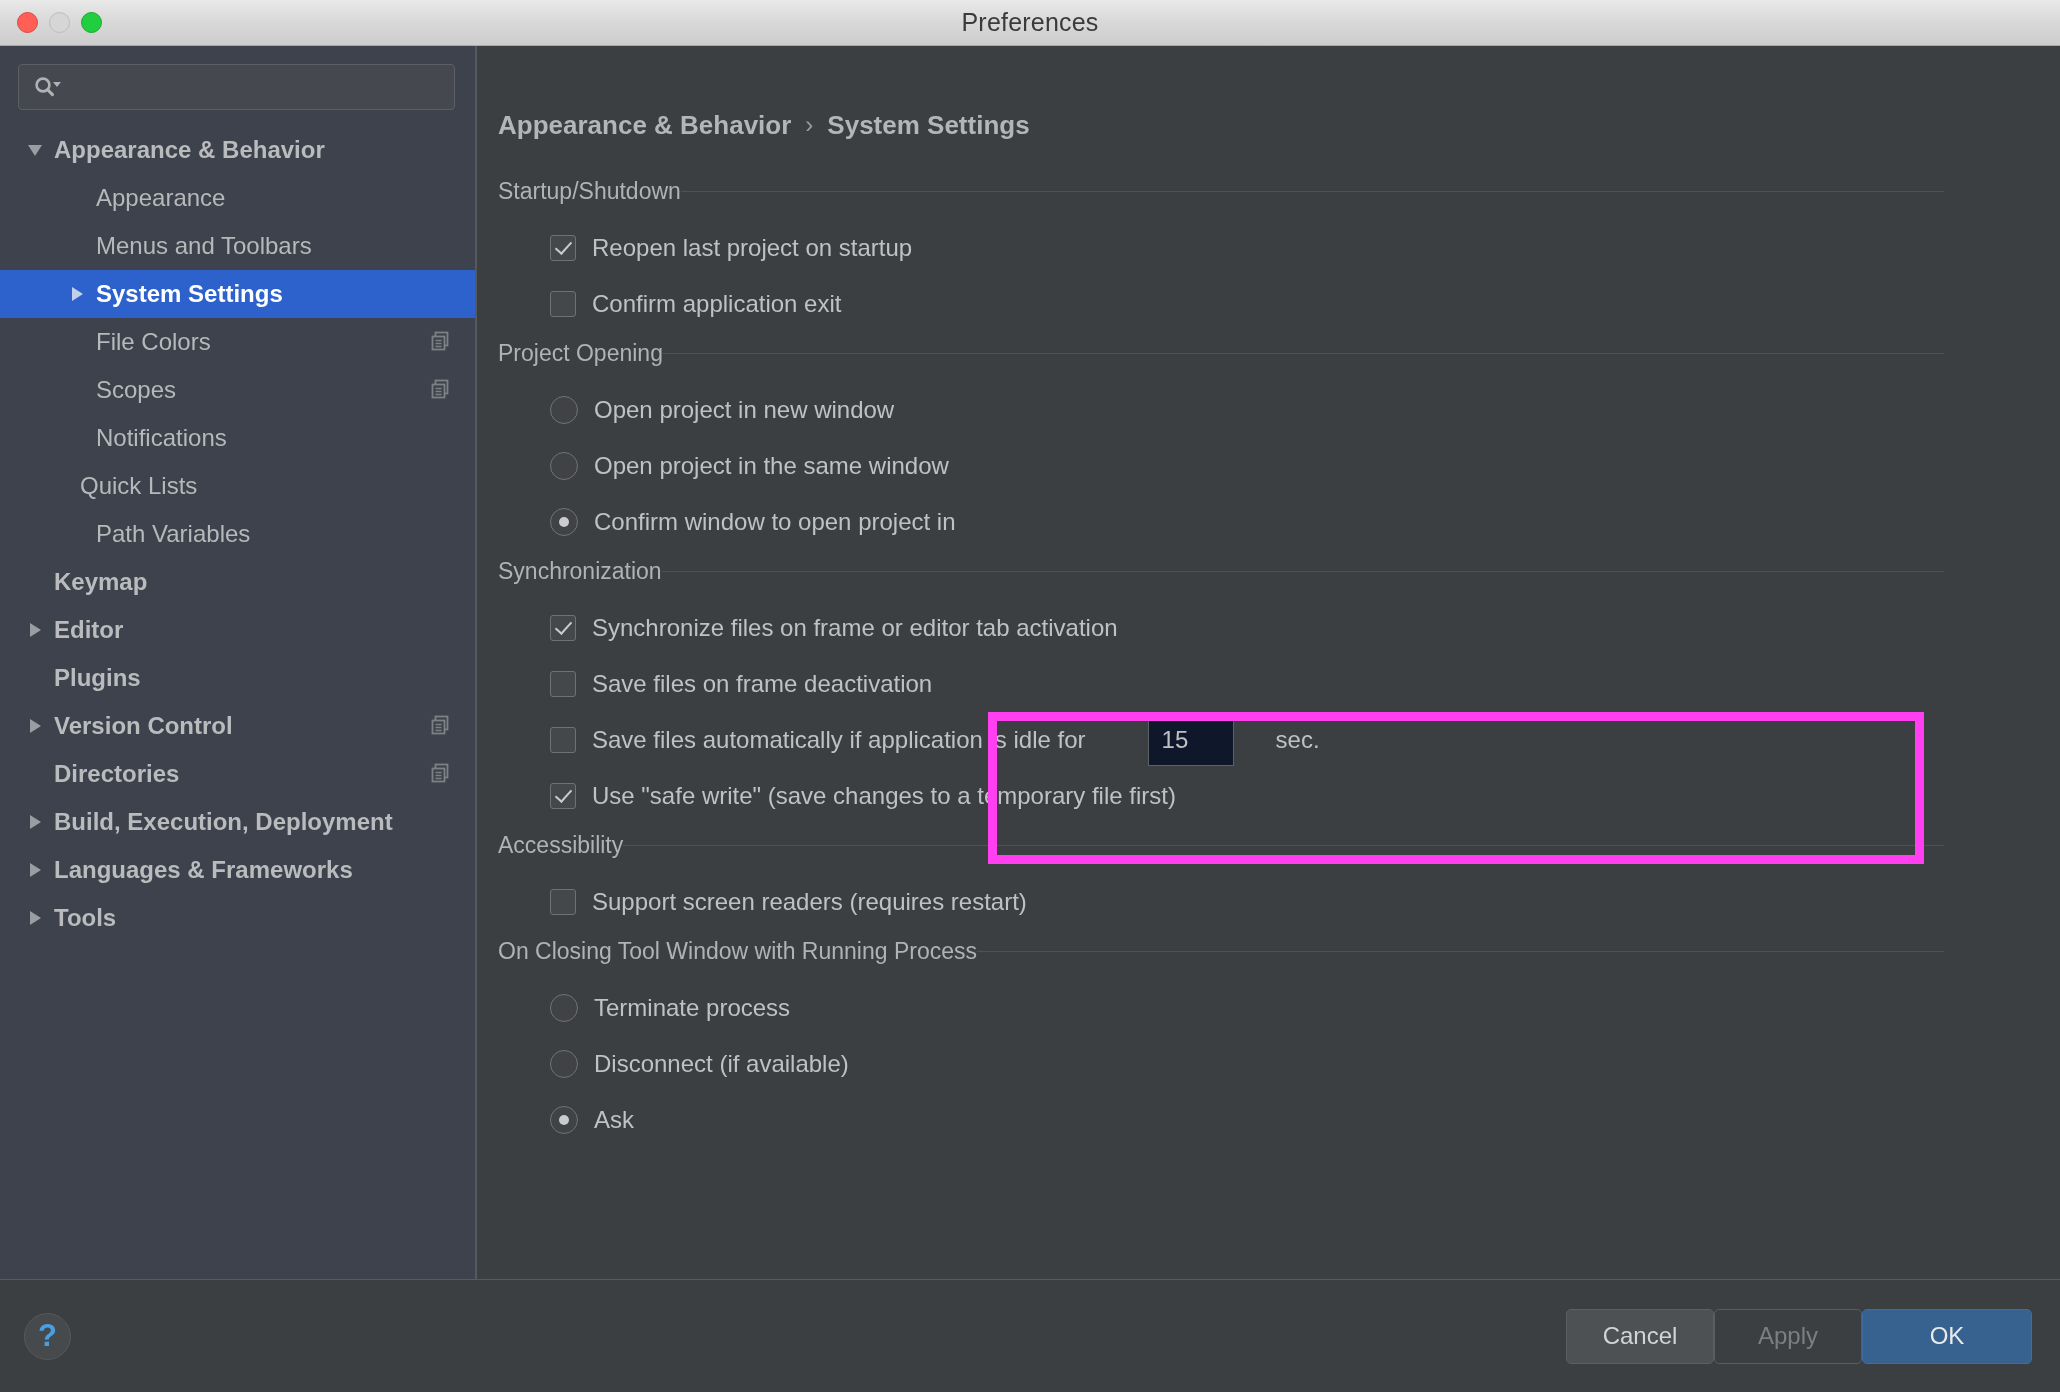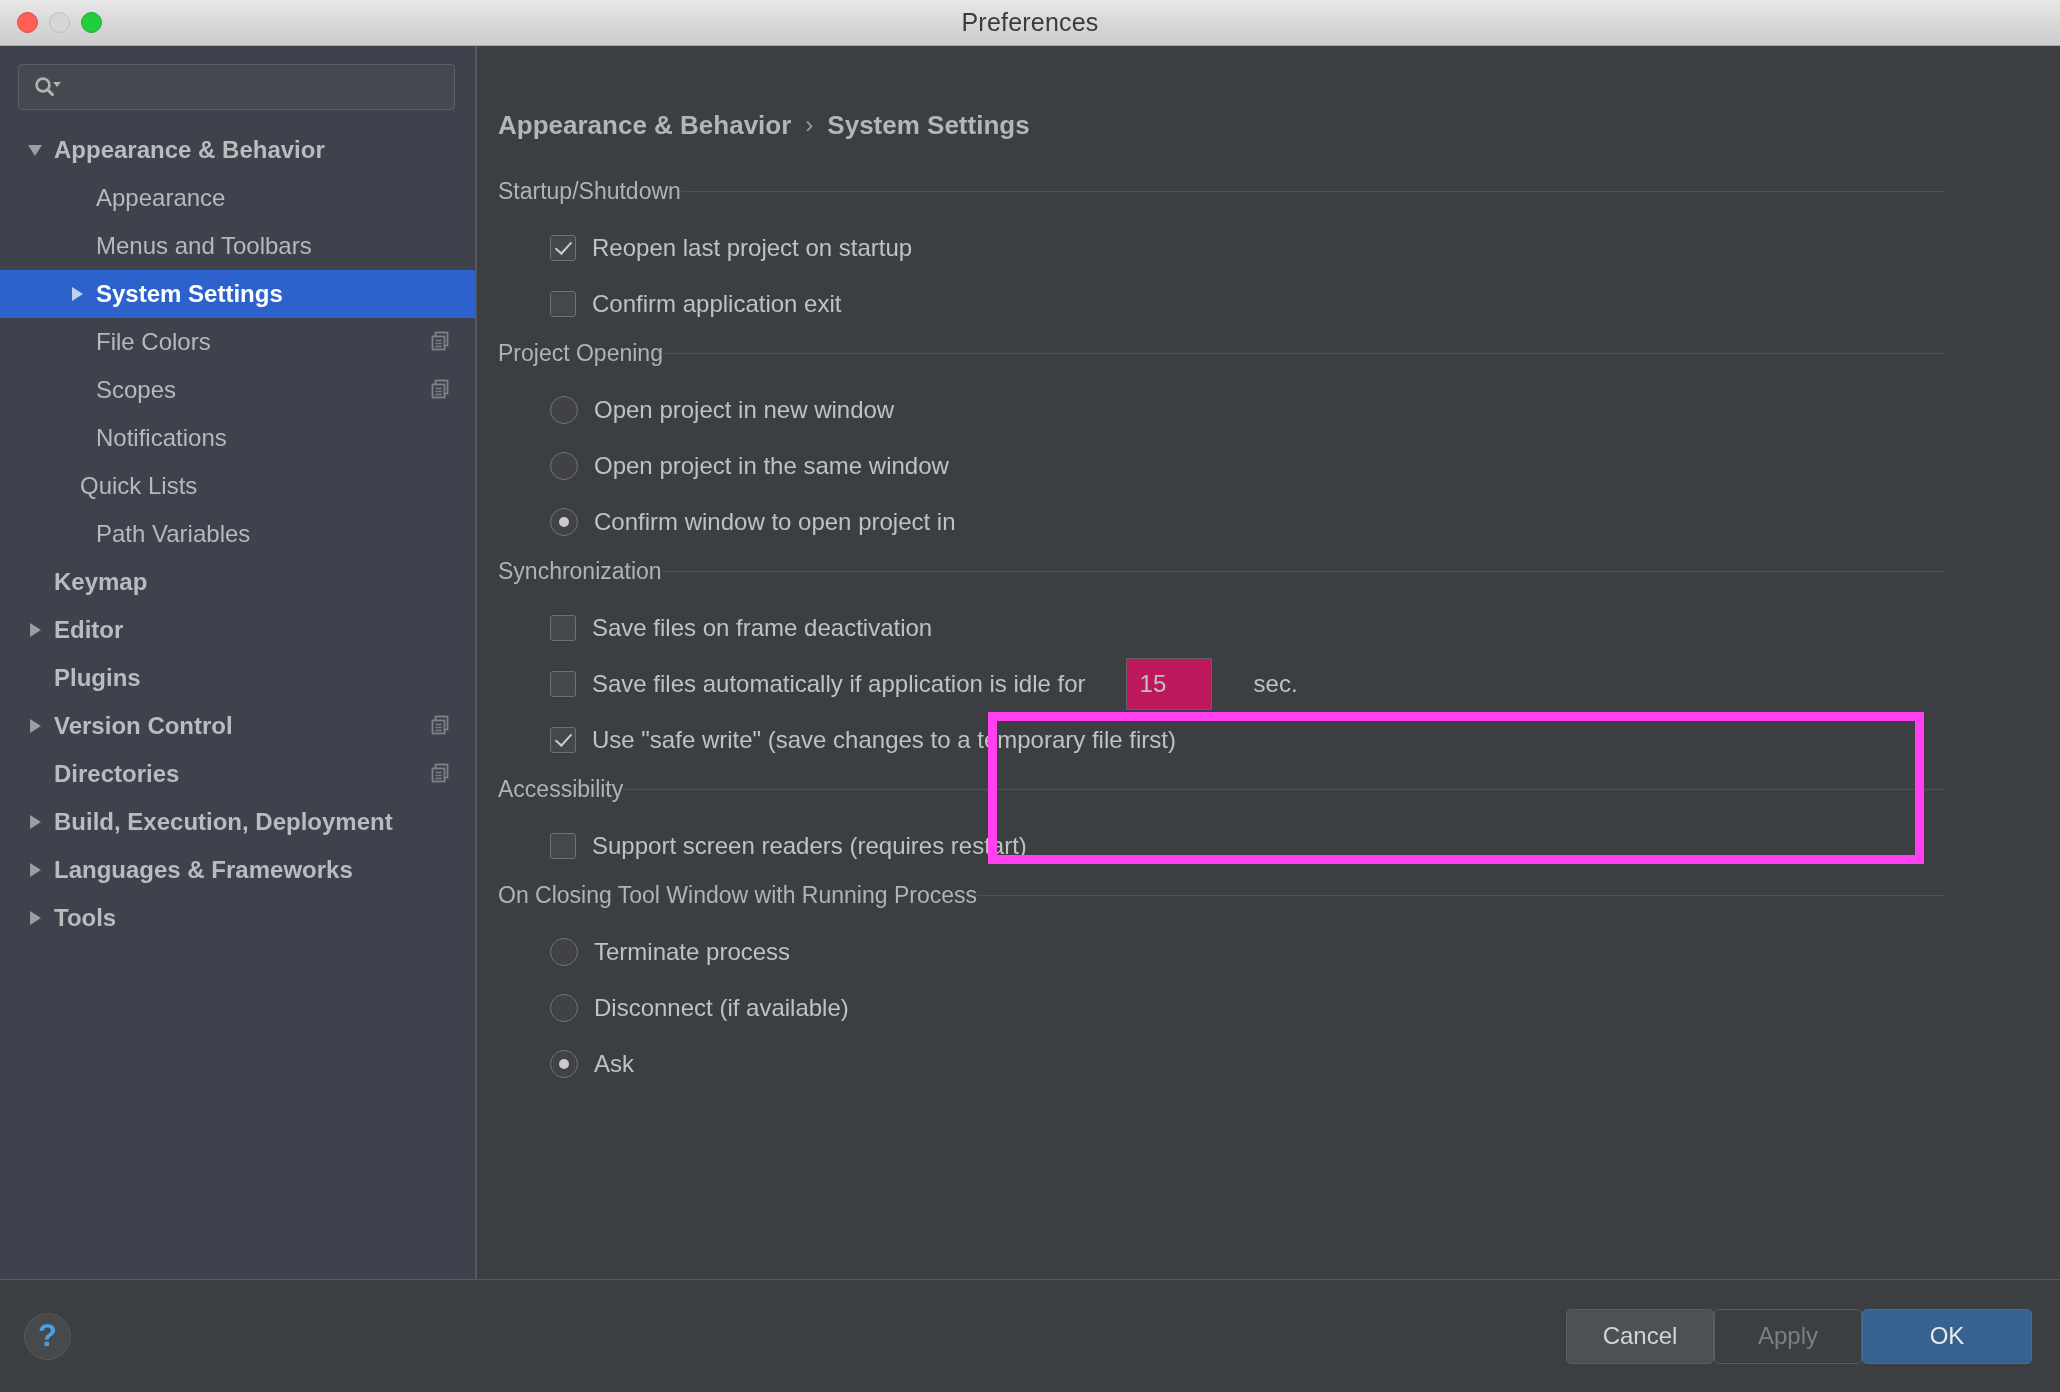--- a/index.html
+++ b/index.html
@@ -238,23 +238,23 @@
     content: "";
     position: absolute;
     left: 8px; top: 8px;
     width: 10px; height: 10px;
     border-radius: 50%;
     background: #c9cbcd;
   }
   .spin {
     width: 86px;
     height: 52px;
-    margin-left: 24px;
+    margin-left: 46px;
     border: 1px solid #5e6264;
-    background: #be185d;
+    background: #0f172a;
     color: #bfc1c3;
     font-size: 24px;
     font-family: "Liberation Sans", sans-serif;
     box-sizing: border-box;
     padding-left: 13px;
     outline: none;
   }
   .sec-label {
     margin-left: 26px;
     font-size: 24px;
@@ -513,20 +513,24 @@
               </div>
             </div>
           </div>
           <div class="group">
             <div class="group-header">
               <span class="group-title">Synchronization</span>
               <span class="group-rule"></span>
             </div>
             <div class="options">
               <div class="opt-row">
+                <span class="cb checked"></span>
+                <span class="opt-label">Synchronize files on frame or editor tab activation</span>
+              </div>
+              <div class="opt-row">
                 <span class="cb"></span>
                 <span class="opt-label">Save files on frame deactivation</span>
               </div>
               <div class="opt-row">
                 <span class="cb"></span>
                 <span class="opt-label">Save files automatically if application is idle for</span>
                 <input class="spin" type="text" value="15" style="">
                 <span class="sec-label">sec.</span>
               </div>
               <div class="opt-row">

